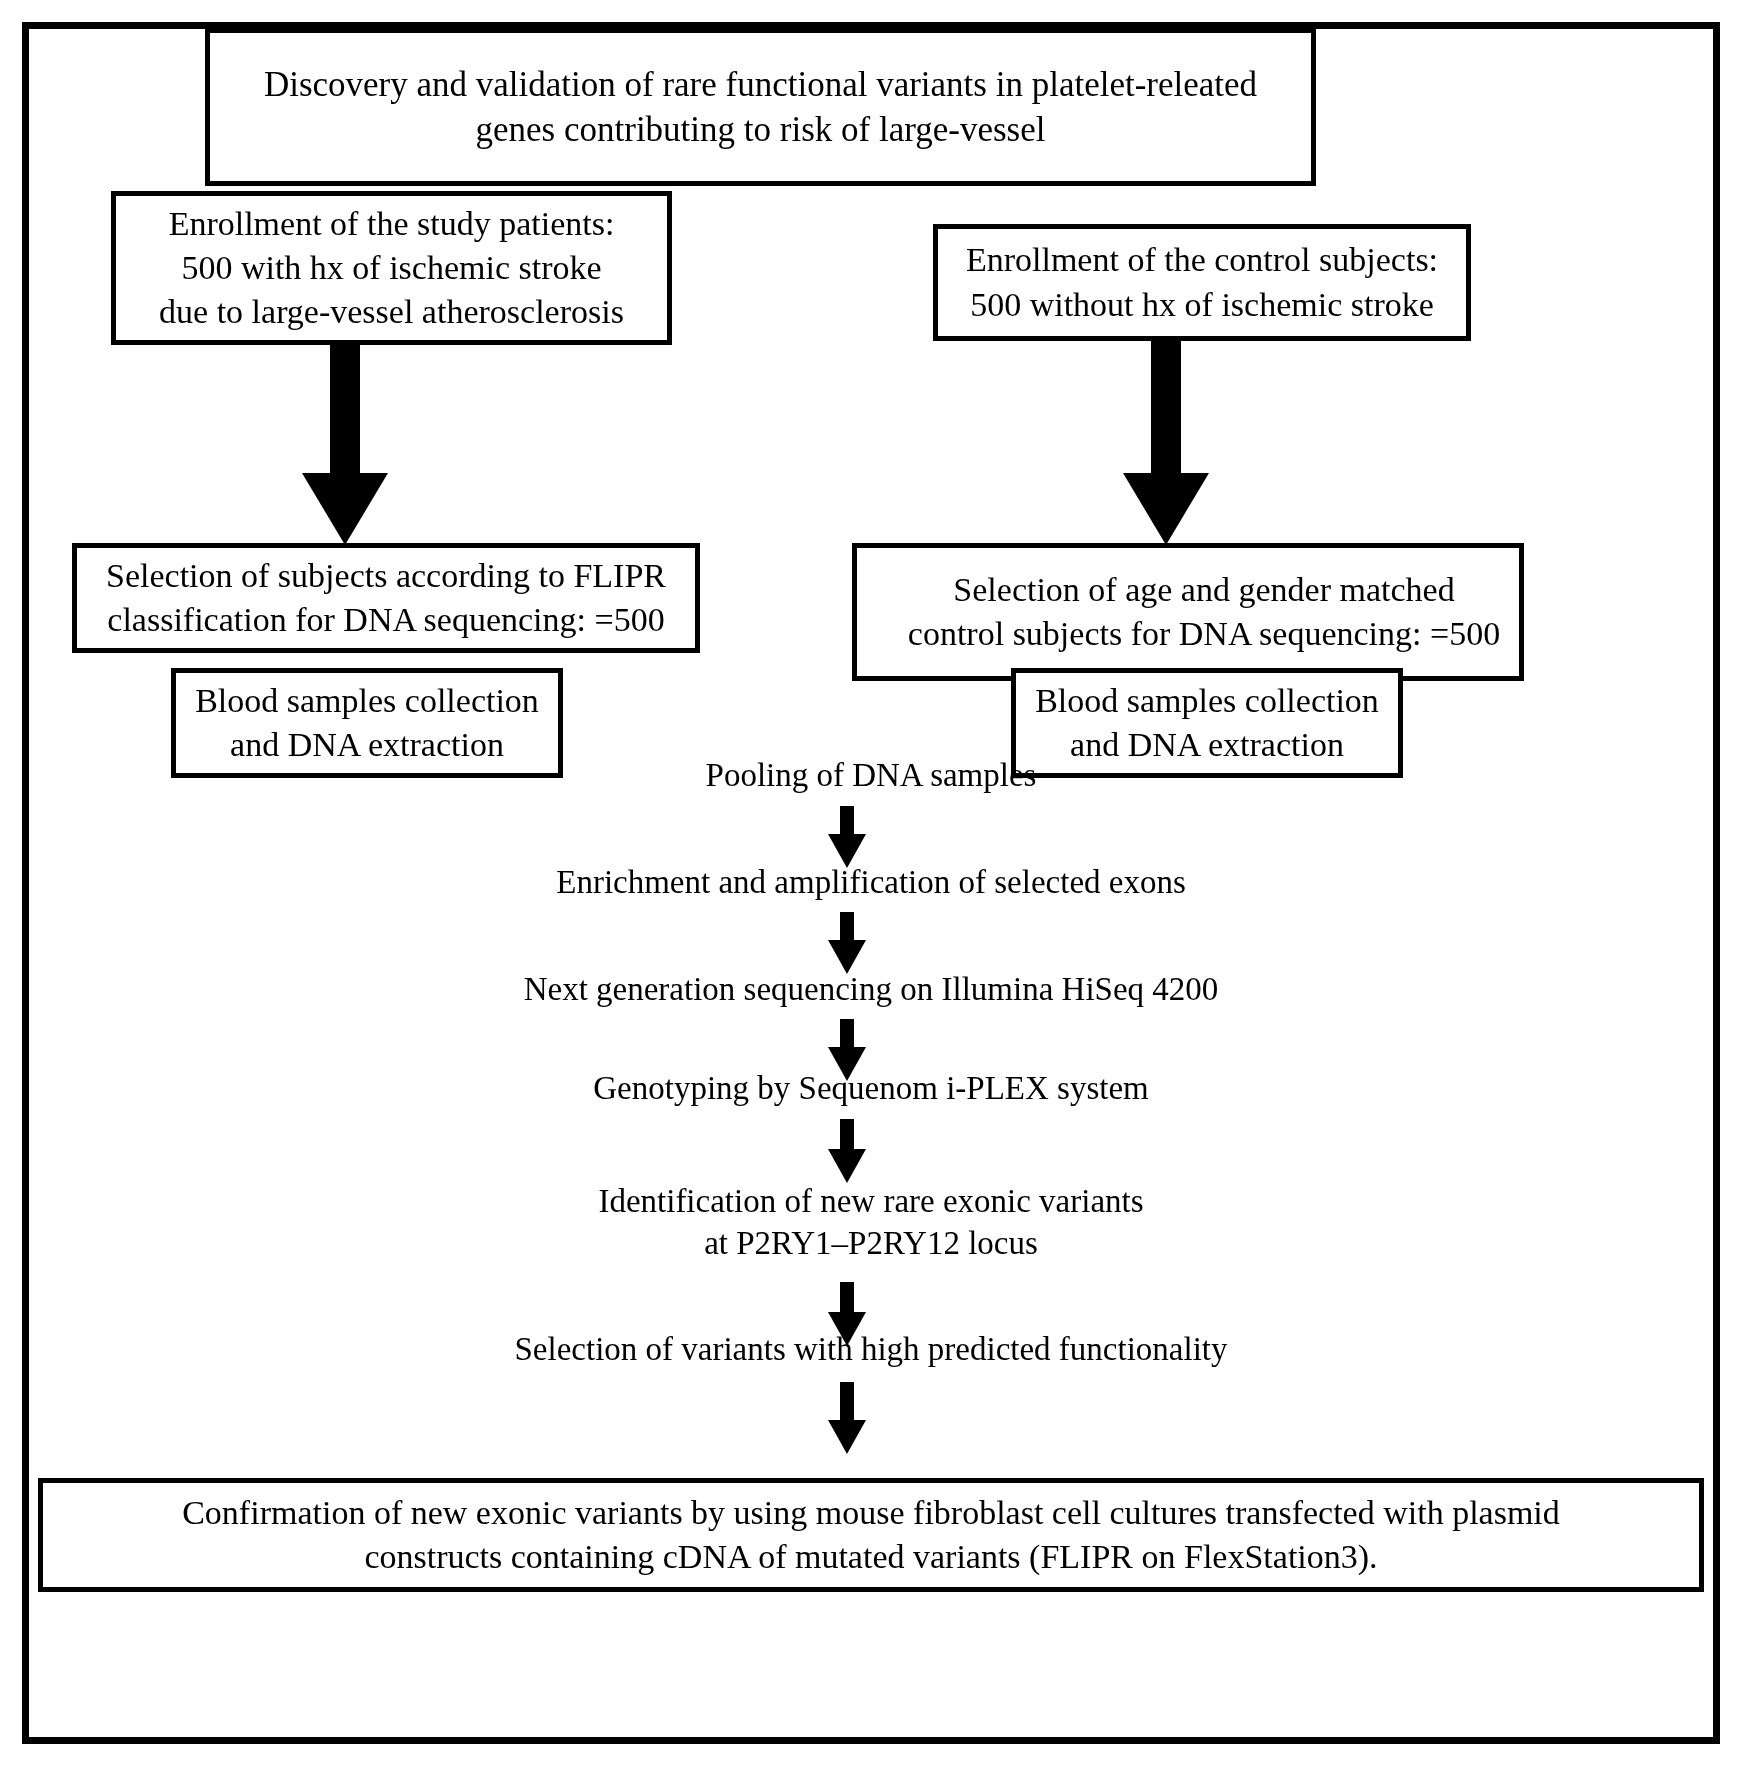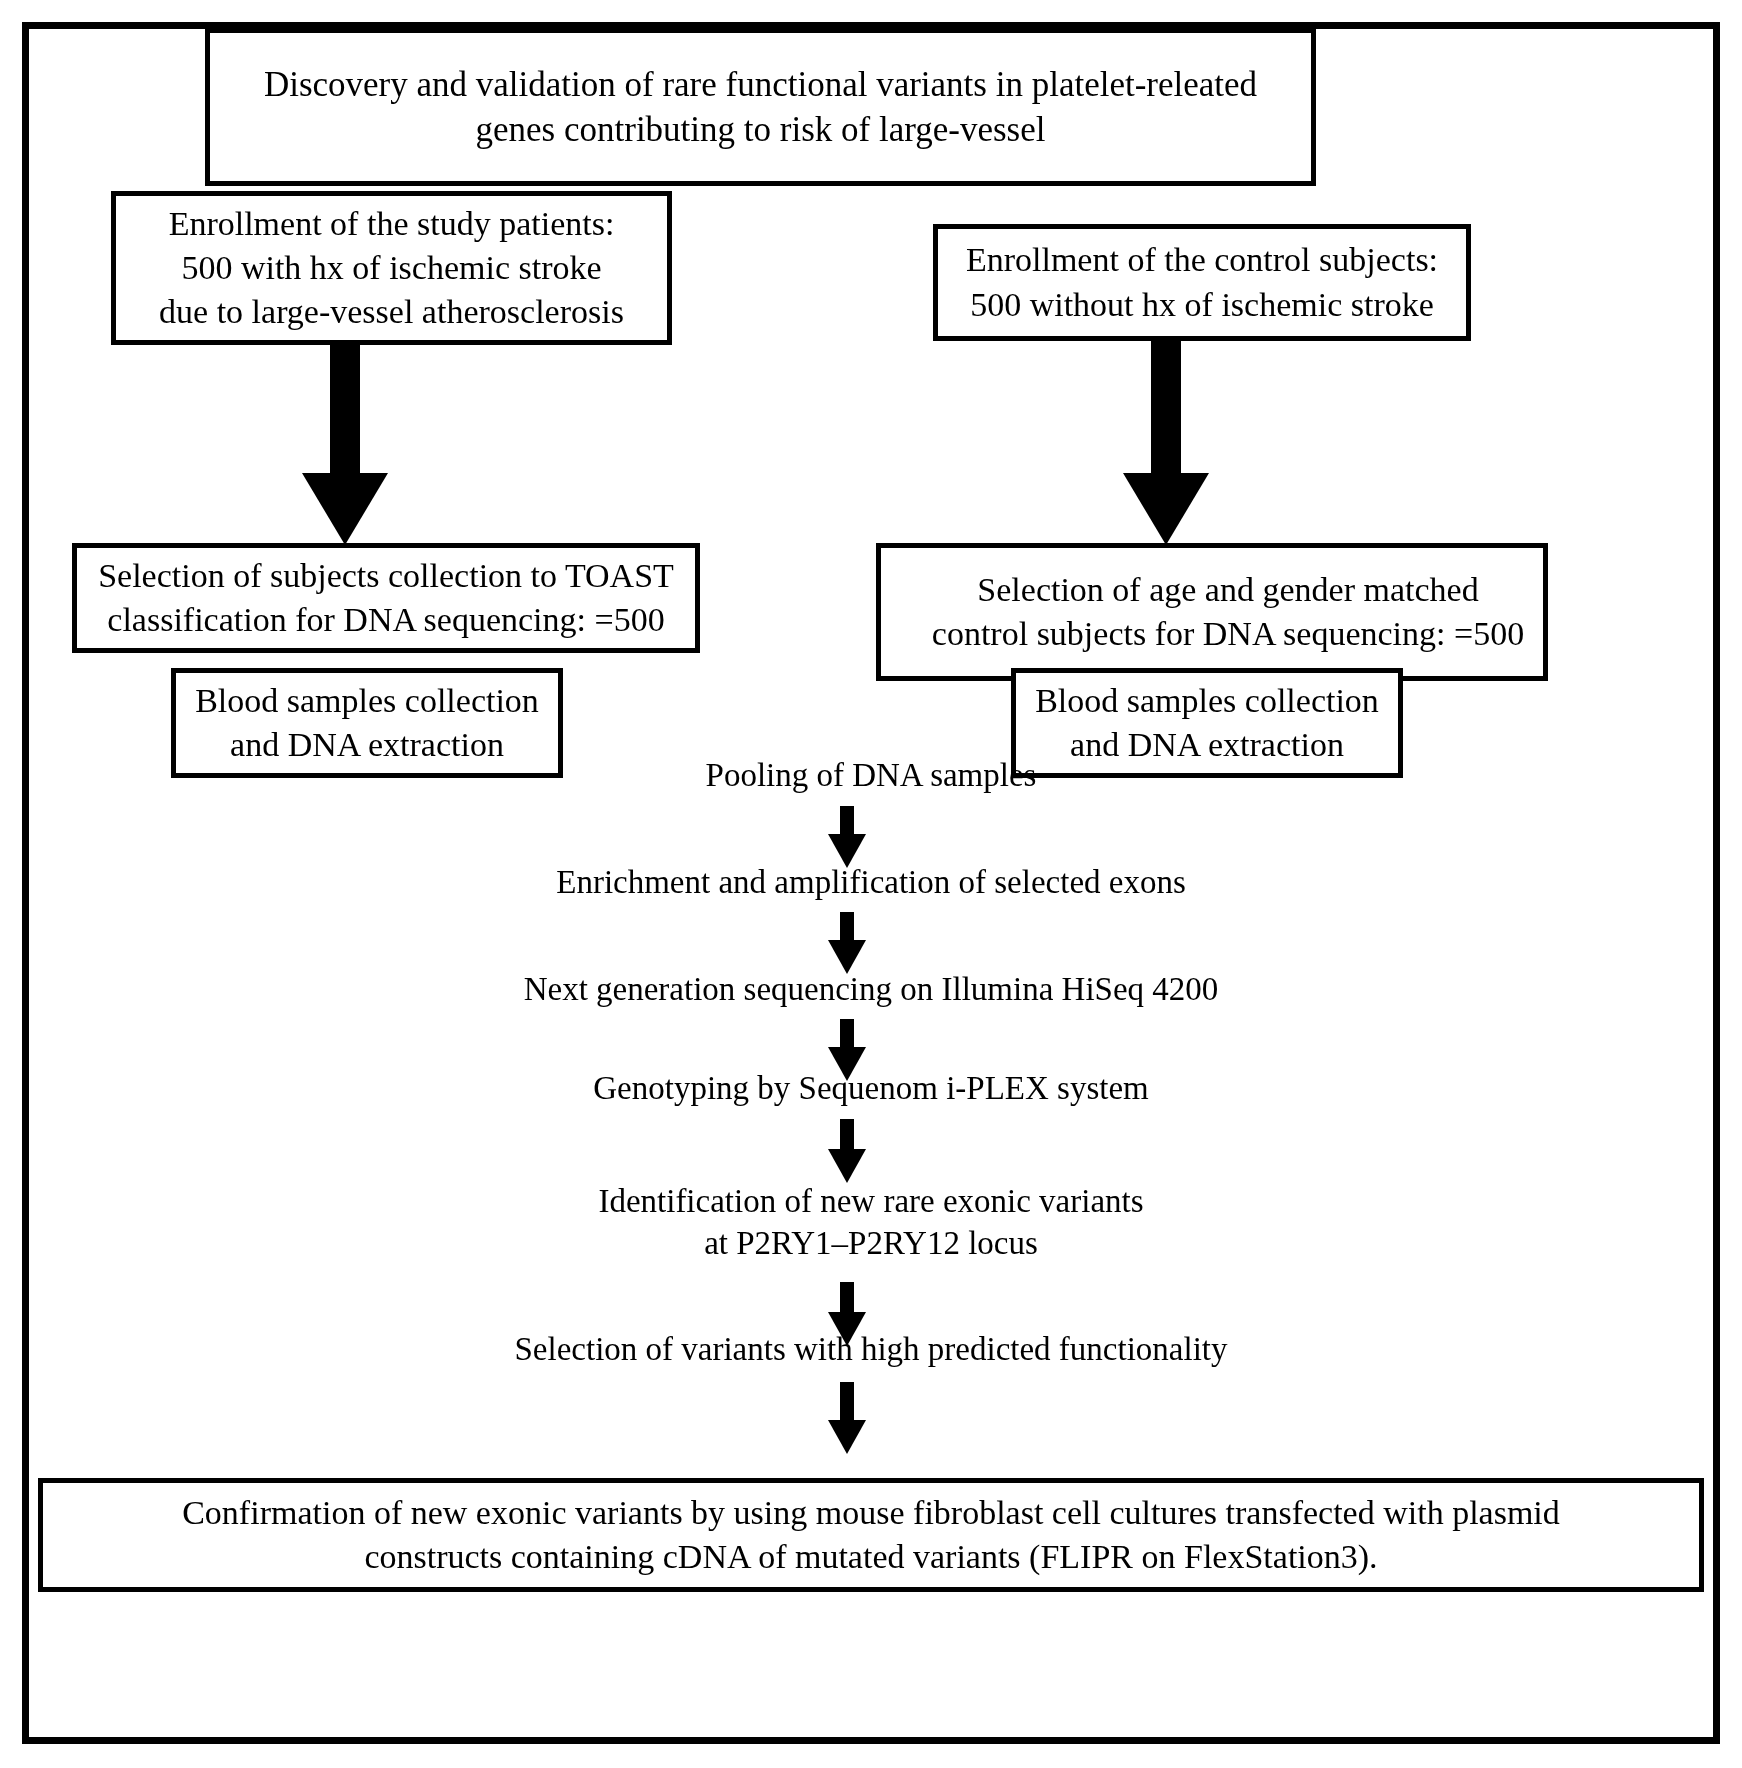--- a/index.html
+++ b/index.html
@@ -115,21 +115,21 @@
     </span>
   </div>
 
   <div class="arrow arrow-big" style="left:302px; top:345px; width:86px; height:200px;">
     <span class="shaft" style="height:130px;"></span>
     <span class="head"></span>
   </div>
 
   <div class="fbox t-box" style="left:44px; top:543px; width:628px; height:110px;">
     <span class="txt">
-      <span class="line">Selection of subjects collection to TOAST</span>
+      <span class="line">Selection of subjects according to FLIPR</span>
       <span class="line">classification for DNA sequencing: =500</span>
     </span>
   </div>
 
   <div class="fbox t-box" style="left:143px; top:668px; width:392px; height:110px;">
     <span class="txt">
       <span class="line">Blood samples collection</span>
       <span class="line">and DNA extraction</span>
     </span>
   </div>
@@ -139,21 +139,21 @@
       <span class="line">Enrollment of the control subjects:</span>
       <span class="line">500 without hx of ischemic stroke</span>
     </span>
   </div>
 
   <div class="arrow arrow-big" style="left:1123px; top:341px; width:86px; height:204px;">
     <span class="shaft" style="height:134px;"></span>
     <span class="head"></span>
   </div>
 
-  <div class="fbox t-box" style="left:848px; top:543px; width:672px; height:138px;padding-left:40px;">
+  <div class="fbox t-box" style="left:824px; top:543px; width:672px; height:138px;padding-left:40px;">
     <span class="txt">
       <span class="line">Selection of age and gender matched</span>
       <span class="line">control subjects for DNA sequencing: =500</span>
     </span>
   </div>
 
   <div class="fbox t-box" style="left:983px; top:668px; width:392px; height:110px;">
     <span class="txt">
       <span class="line">Blood samples collection</span>
       <span class="line">and DNA extraction</span>

